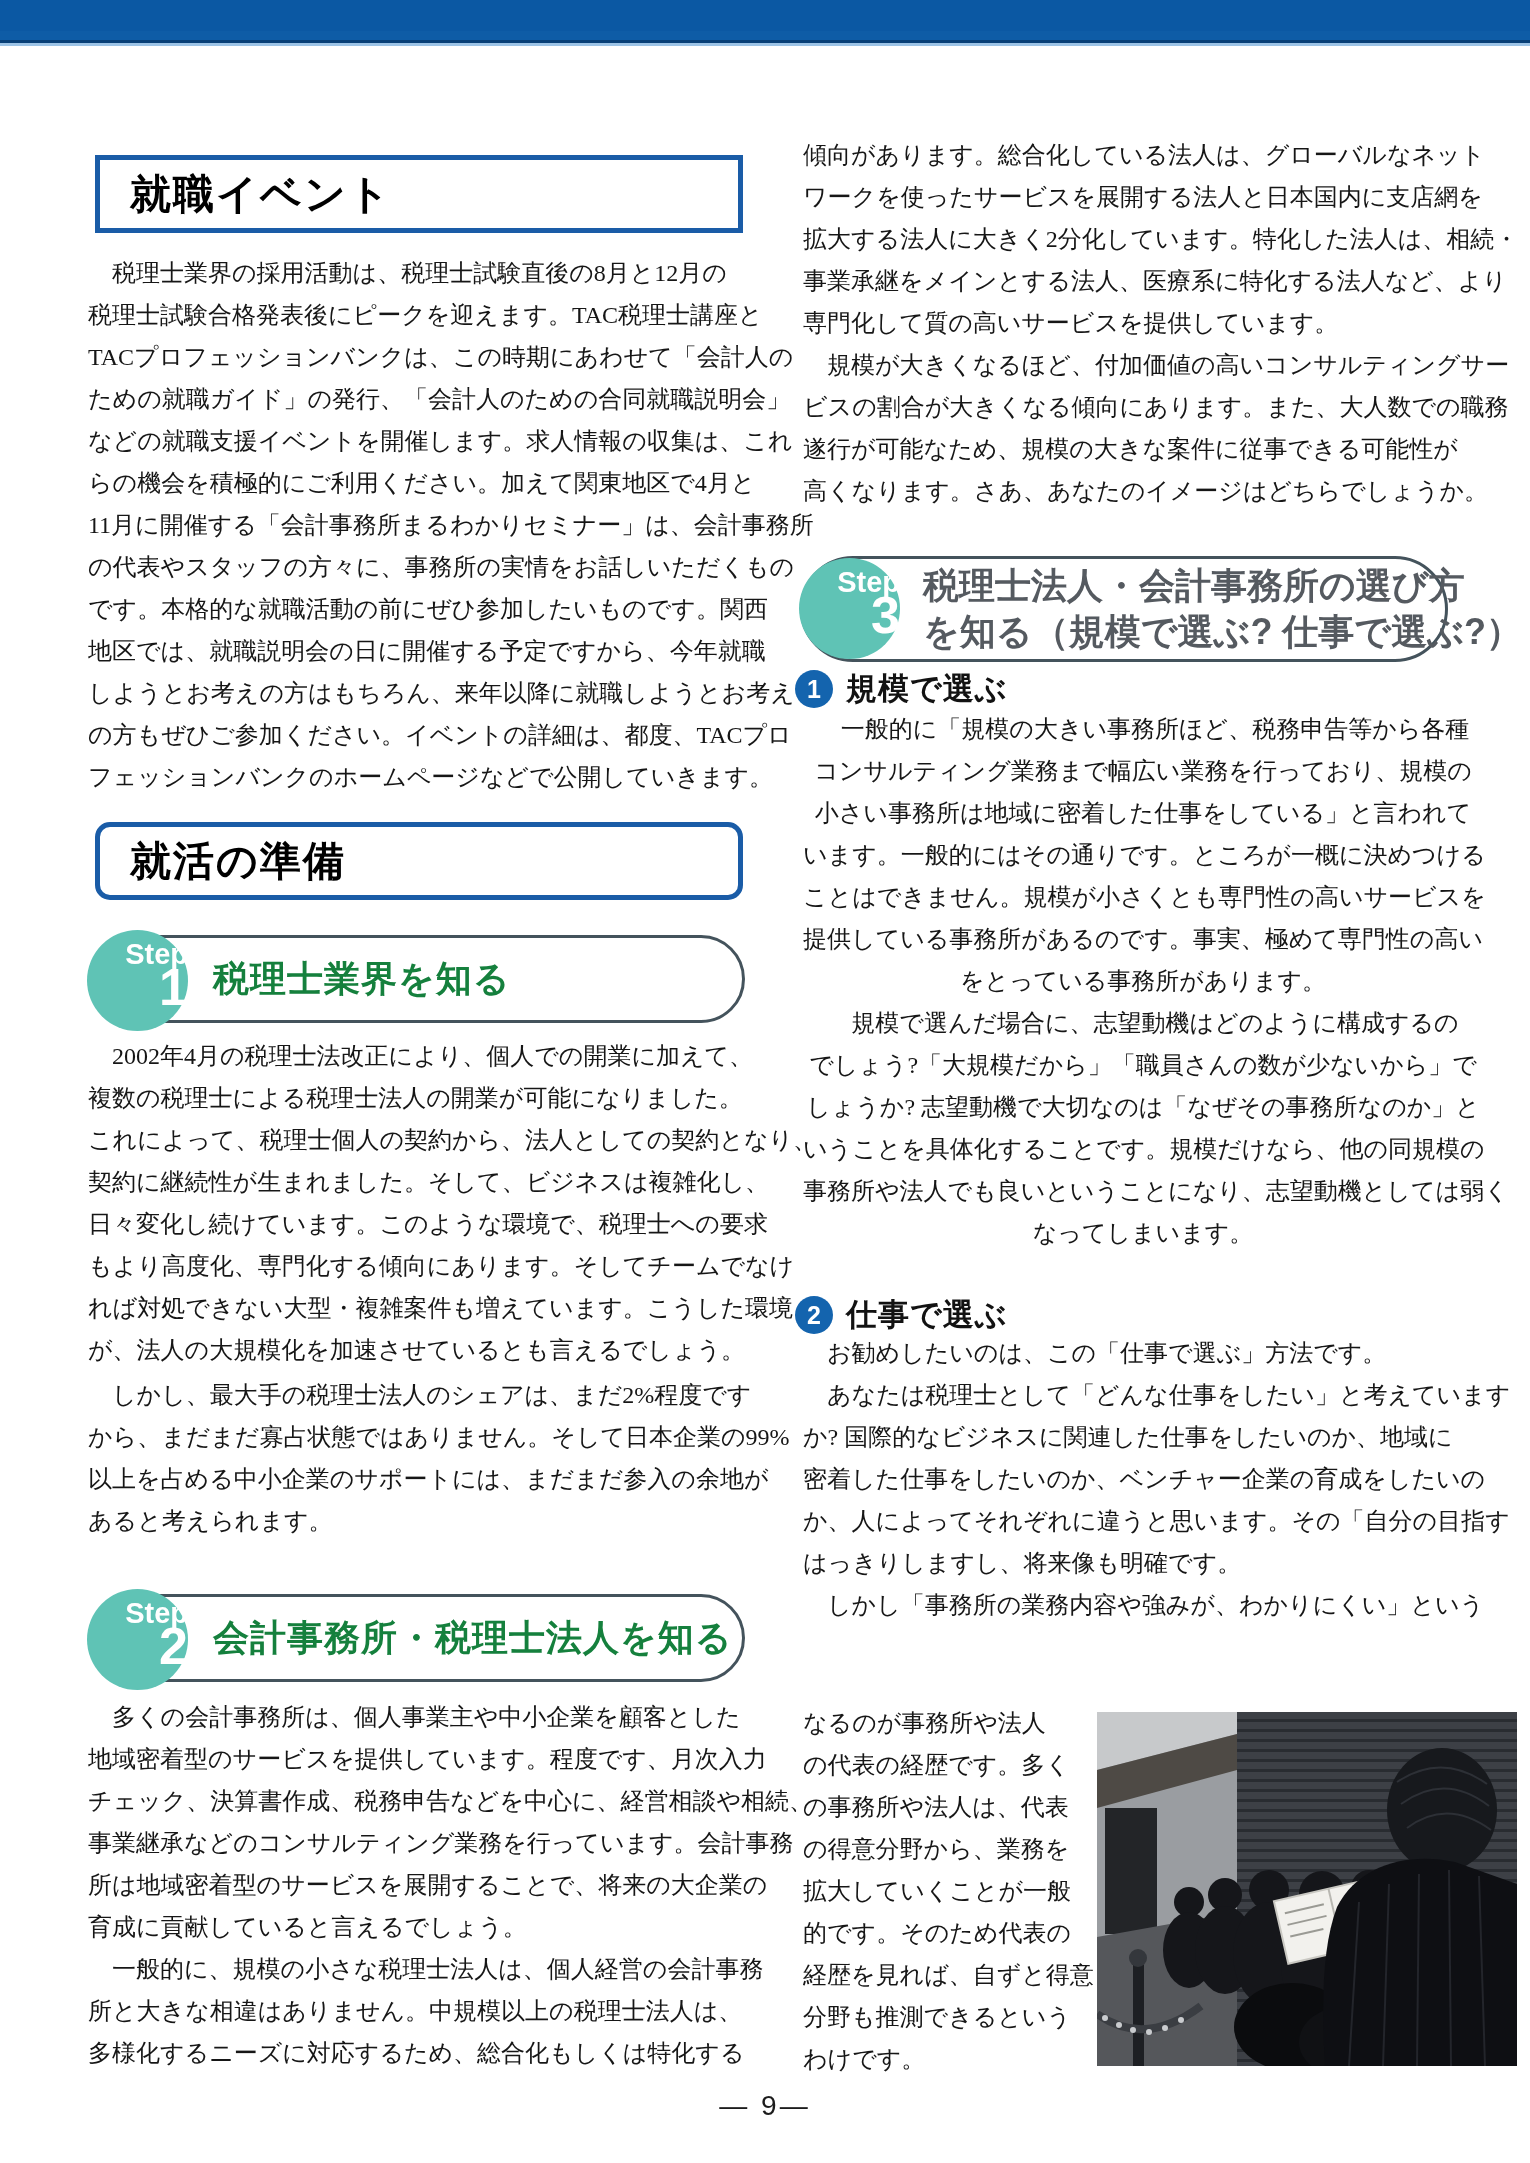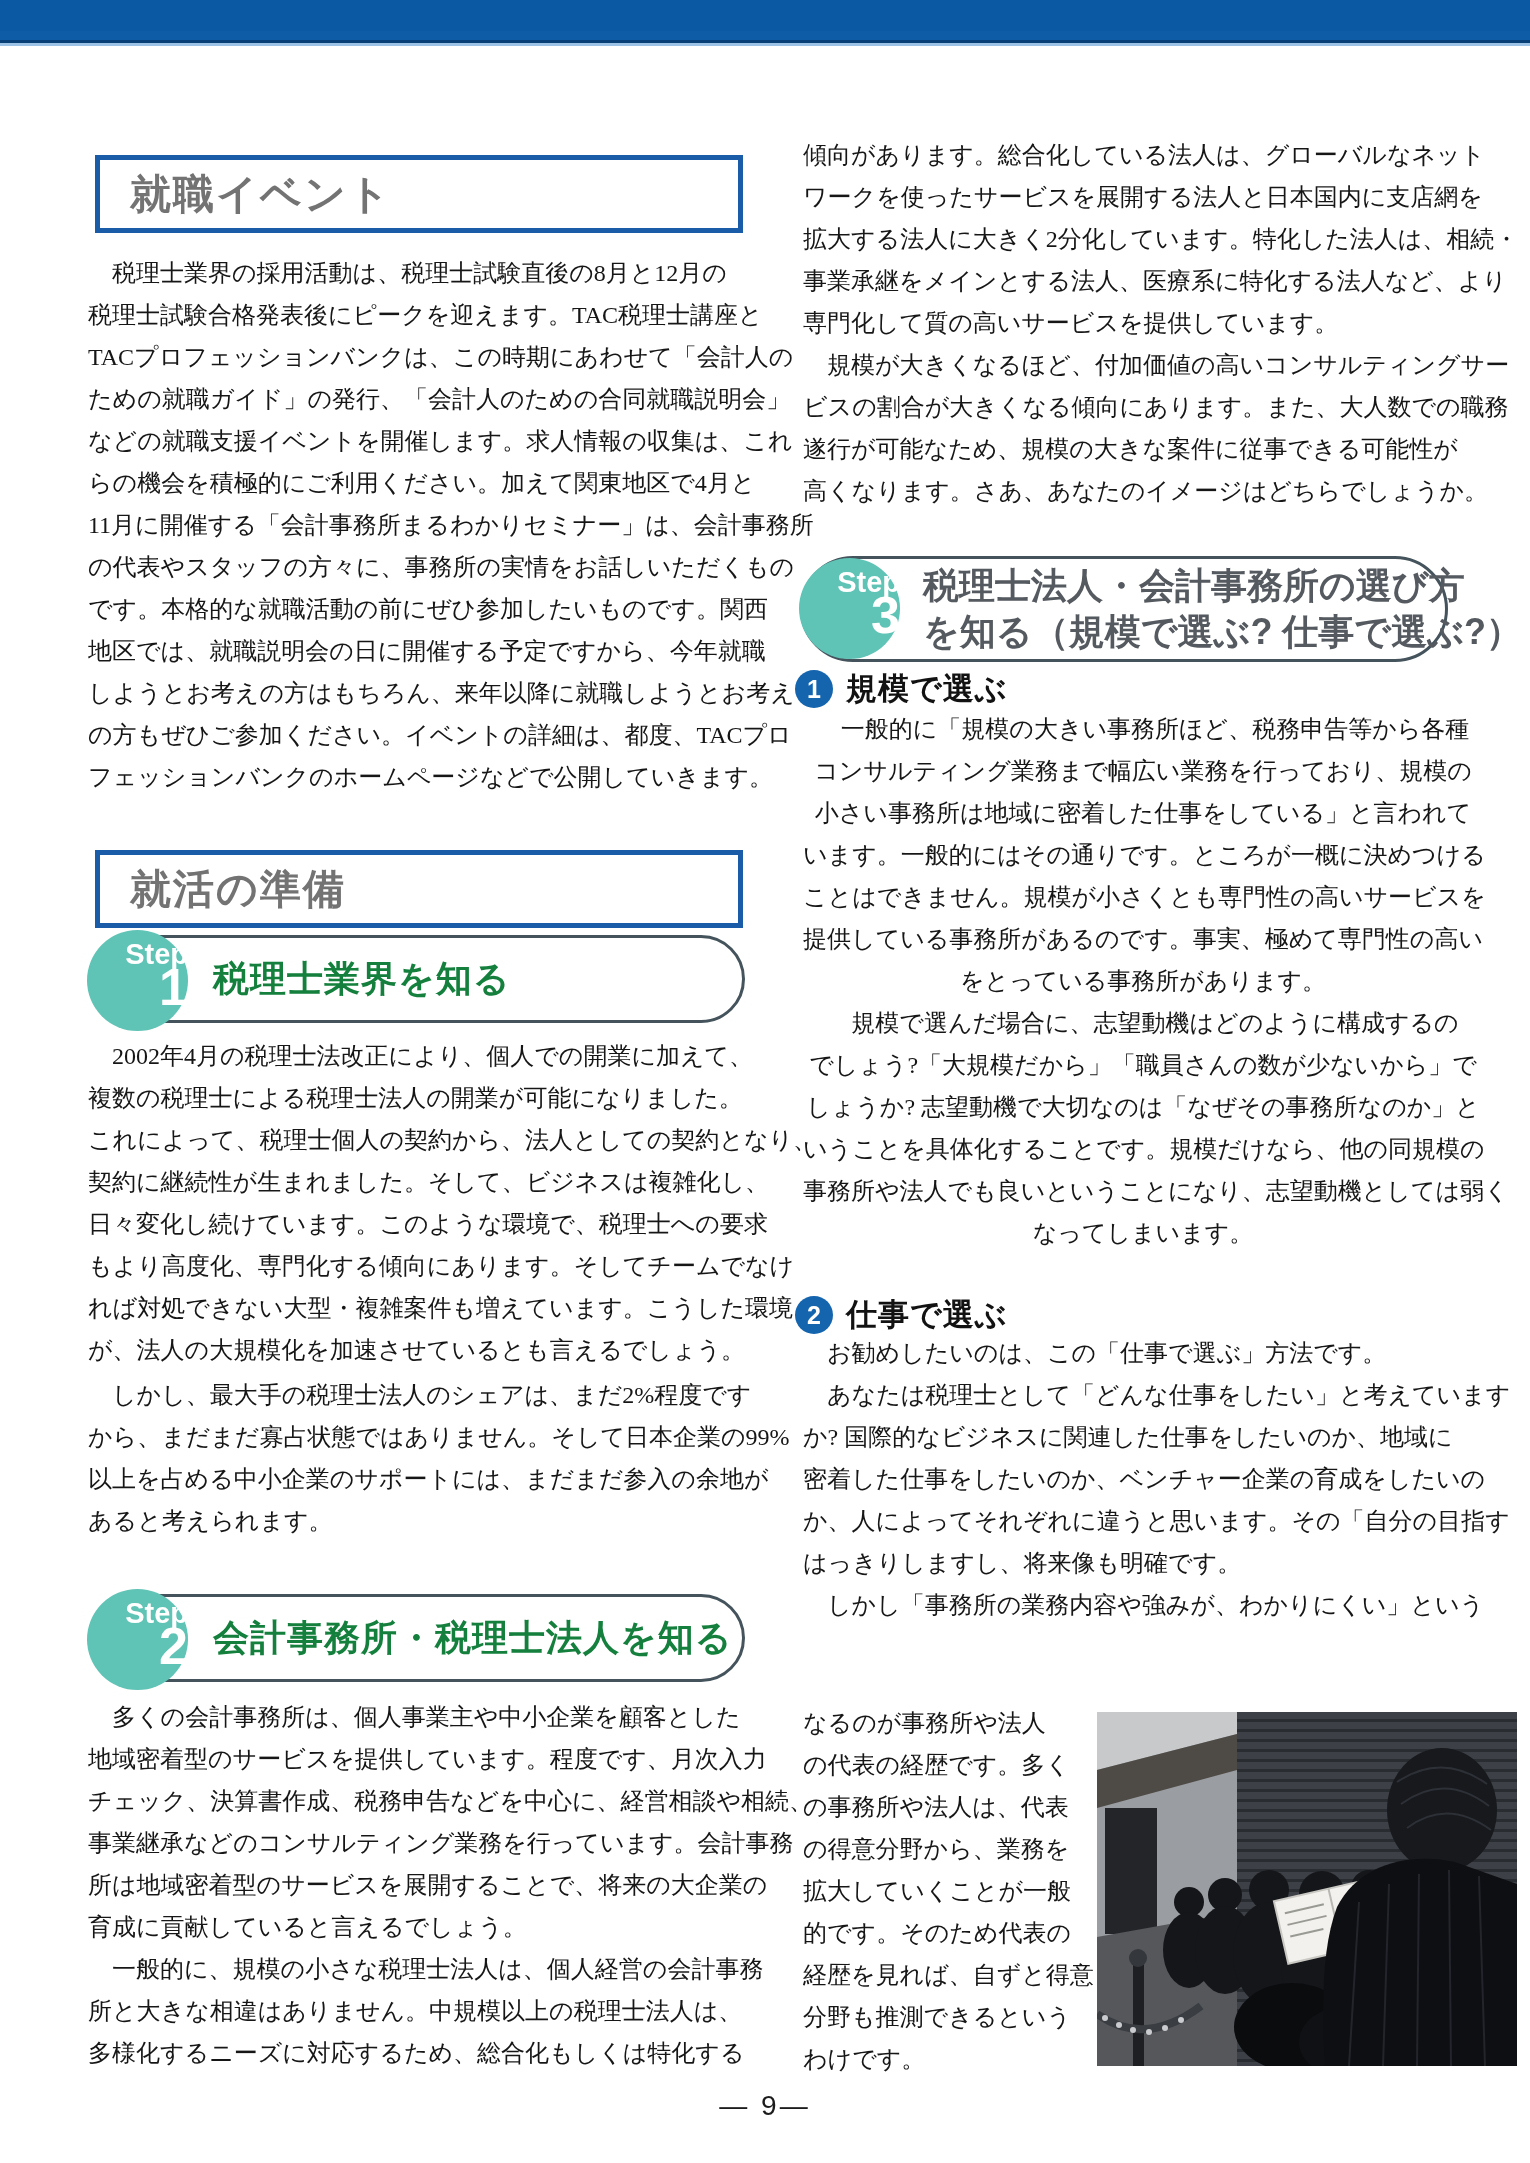--- a/index.html
+++ b/index.html
@@ -22,24 +22,24 @@
       #9cc3e6 43px,#9cc3e6 46px);
   }
   
   .secbox{
     position:absolute;left:95px;width:648px;height:78px;
     box-sizing:border-box;border:5px solid #1a5ca7;background:#fff;
     display:flex;align-items:center;padding-left:30px;
   }
   .secbox .sectitle{
     font-family:Liberation Mono, monospace;
-    font-weight:700;font-size:41px;color:#737373;letter-spacing:2px;
+    font-weight:700;font-size:41px;color:#000000;letter-spacing:2px;
   }
   #secbox-1{top:155px;}
-  #secbox-2{top:850px;}
+  #secbox-2{top:822px;border-radius:15px;}
 
   
   .para{position:absolute;font-size:24px;}
   .para .tl{height:42px;line-height:42px;white-space:nowrap;letter-spacing:0px;}
   #para-1{left:88px;top:252px;width:662px;}
   #para-2{left:88px;top:1035px;width:662px;}
   #para-3{left:88px;top:1374px;width:662px;}
   #para-4{left:88px;top:1696px;width:662px;}
   #para-a{left:803px;top:134px;width:680px;}
   #para-b{left:803px;top:708px;width:680px;text-align:center;}

